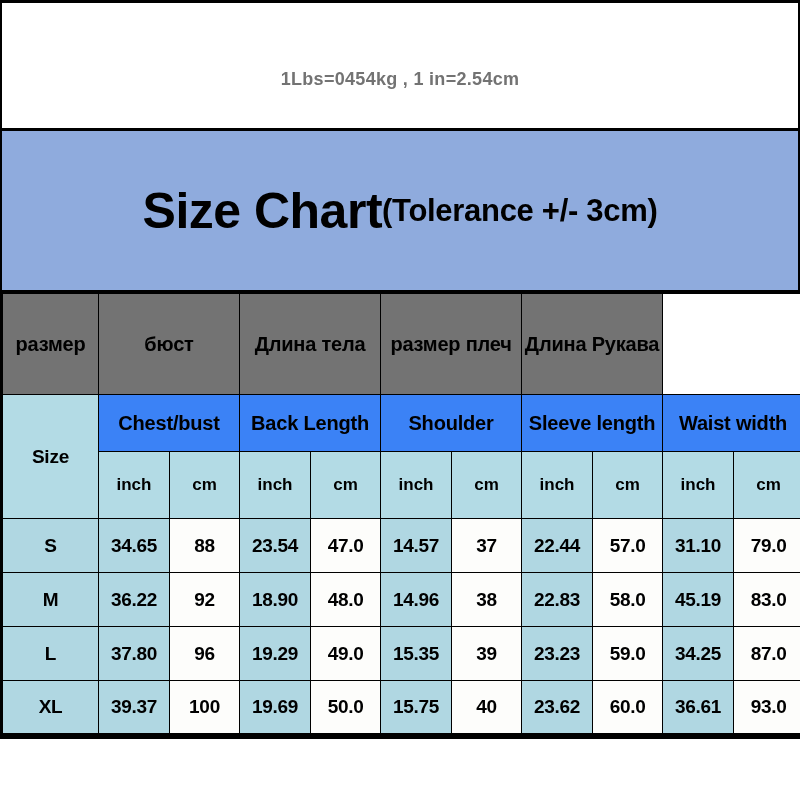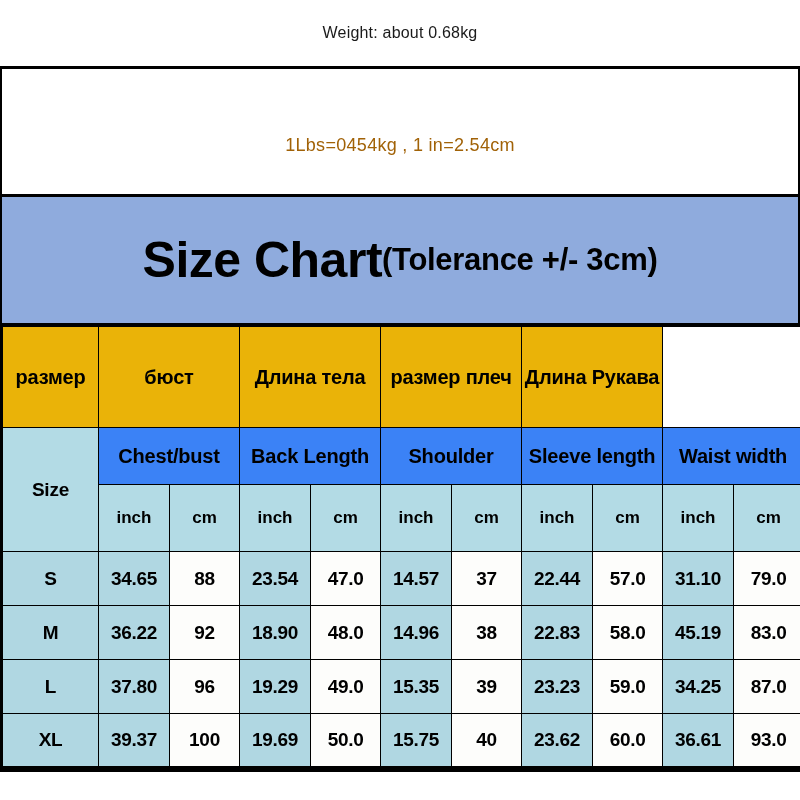--- a/index.html
+++ b/index.html
@@ -51,29 +51,29 @@
     height: 128px;
     background: #ffffff;
     display: flex;
     align-items: center;
     justify-content: center;
     border-bottom: 3px solid #000000;
     box-sizing: border-box;
   }
   .conv-text {
     font-size: 18px;
-    font-weight: 400;
-    color: #a16207;
+    font-weight: 700;
+    color: #737373;
     letter-spacing: 0.3px;
     transform: translateY(14px);
   }
 
   
   .banner {
-    height: 129px;
+    height: 162px;
     background: #8fabdd;
     display: flex;
     align-items: center;
     justify-content: center;
     border-bottom: 3px solid #000000;
     box-sizing: border-box;
     white-space: nowrap;
   }
   .banner-title {
     font-size: 50px;
@@ -107,21 +107,21 @@
   }
 
   
   col.c-size  { width: 96px; }
   col.c-inch  { width: 71px; }
   col.c-cm    { width: 70px; }
 
   
   .row-ru td {
     height: 101px;
-    background: #eab308;
+    background: #737373;
     font-size: 20px;
     letter-spacing: -0.2px;
   }
   .row-ru td.ru-blank { background: #ffffff; }
 
   
   .row-en td {
     height: 57px;
     background: #3b82f6;
     font-size: 20px;
@@ -155,21 +155,20 @@
   .row-data:last-child td { border-bottom: 3px solid #000000; }
 
   
   td.group-start { border-left: 2px solid #000000; }
 </style>
 </head>
 <body>
 
 <div id="page">
 
-  <div class="weight-note">Weight: about 0.68kg</div>
 
   <div class="chart-block">
 
     <div class="conv-row">
       <span class="conv-text">1Lbs=0454kg , 1 in=2.54cm</span>
     </div>
 
     <div class="banner">
       <span class="banner-title">Size Chart</span>
       <span class="banner-tolerance">(Tolerance +/- 3cm)</span>

